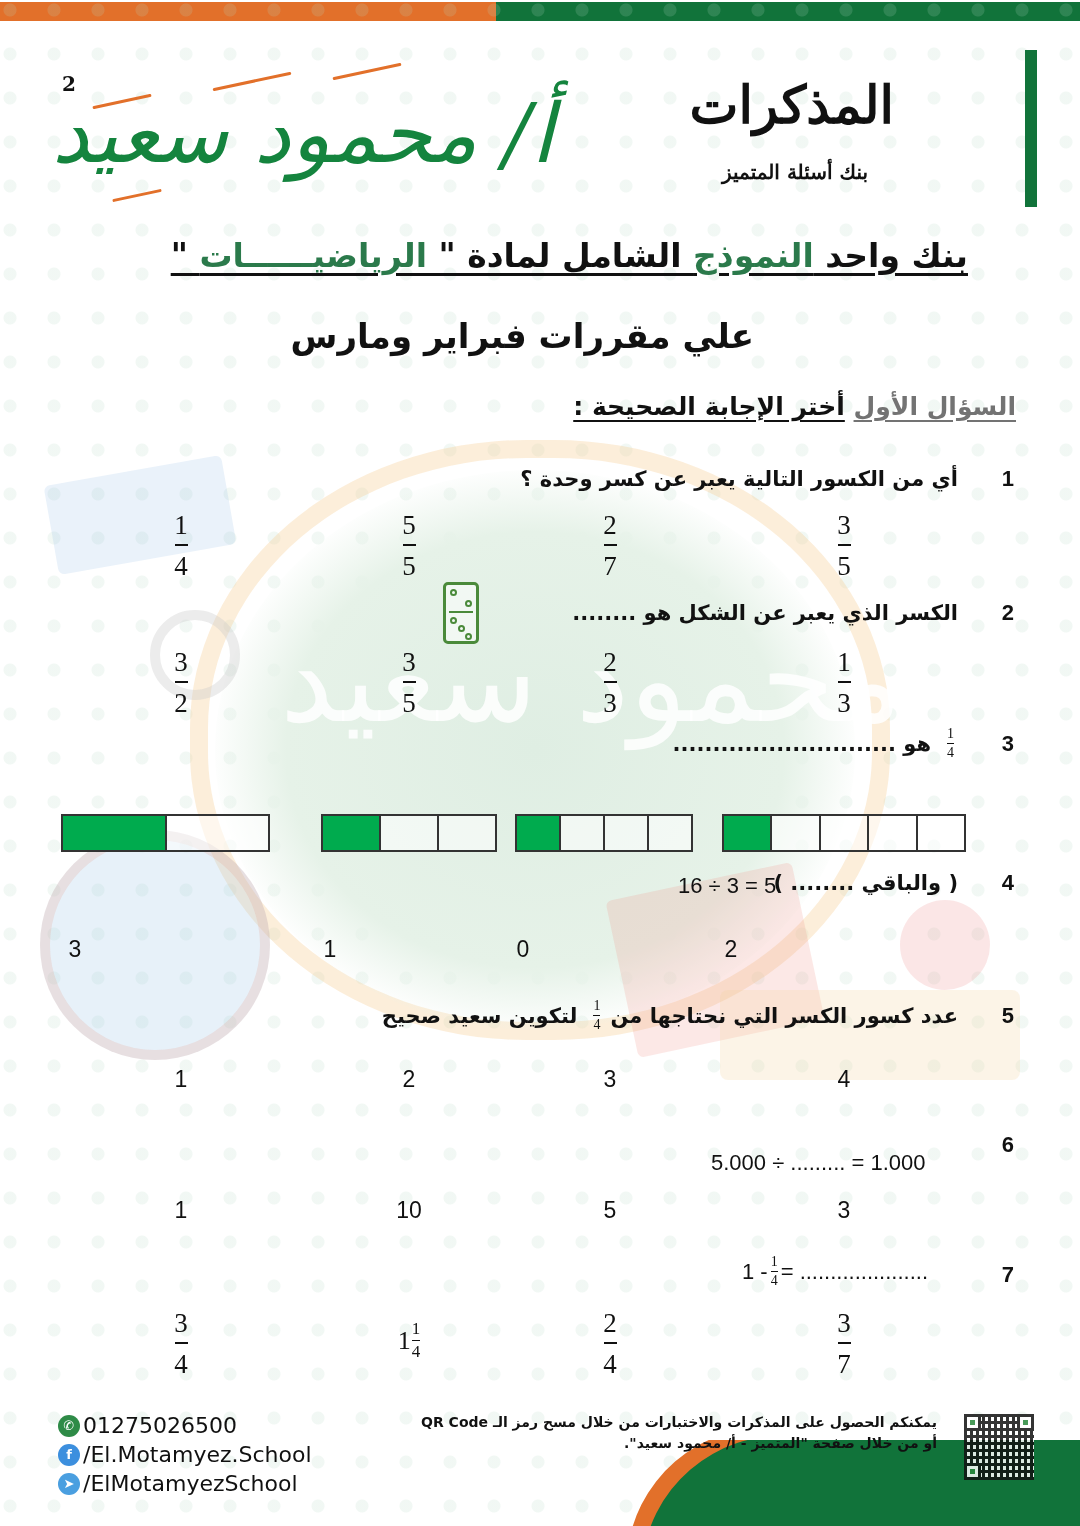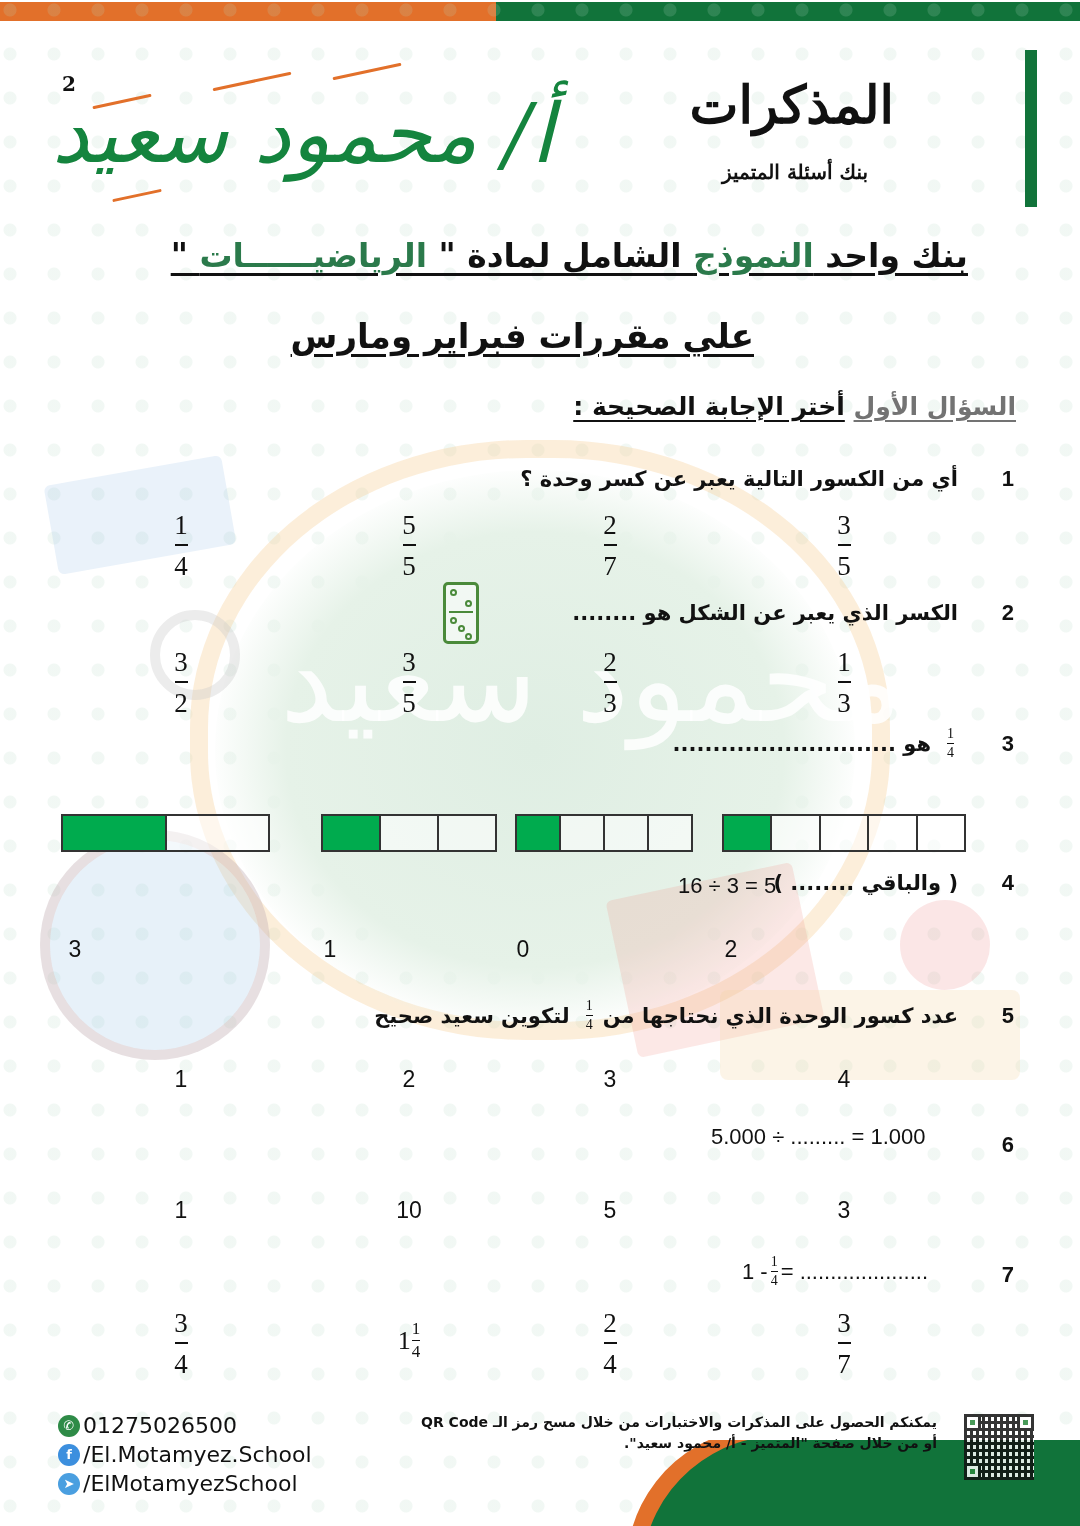--- a/index.html
+++ b/index.html
@@ -33,21 +33,21 @@
     .logo .logo-text { position: absolute; left: 30px; top: 20px; font-family: "DejaVu Serif", serif; font-size: 82px; color: #14843e; direction: rtl; white-space: nowrap; font-style: italic; letter-spacing: 2px; }
     .logo .page-num { position: absolute; left: 40px; top: 6px; font-family: "DejaVu Serif", serif; font-weight: bold; font-size: 20px; color: #111; }
     .logo .deco { position: absolute; height: 3px; background: #e2702a; border-radius: 2px; transform: rotate(-12deg); }
 
     .subject-title { position: absolute; right: 186px; top: 74px; font-family: "DejaVu Serif", serif; font-weight: bold; font-size: 52px; color: #111; direction: rtl; }
     .subject-sub { position: absolute; right: 212px; top: 160px; font-family: "DejaVu Serif", serif; font-weight: bold; font-size: 20px; color: #111; direction: rtl; }
     .side-bar { position: absolute; left: 1025px; top: 50px; width: 12px; height: 157px; background: #11733a; }
 
     .headline { position: absolute; right: 112px; top: 236px; font-family: "DejaVu Sans", sans-serif; font-weight: bold; font-size: 33px; direction: rtl; text-decoration: underline; text-underline-offset: 6px; white-space: nowrap; }
     .headline .g { color: #2b7a4b; }
-    .subheadline { position: absolute; right: 326px; top: 316px; font-weight: bold; font-size: 34px; direction: rtl; text-decoration: underline; text-underline-offset: 6px; white-space: nowrap; }
+    .subheadline { position: absolute; right: 326px; top: 316px; font-weight: bold; font-size: 34px; direction: rtl; text-underline-offset: 6px; white-space: nowrap; }
     .section-title { position: absolute; right: 64px; top: 392px; font-weight: bold; font-size: 25px; direction: rtl; white-space: nowrap; }
     .section-title .g { color: #737373; text-decoration: underline; text-underline-offset: 5px; }
     .section-title .b { text-decoration: underline; text-underline-offset: 5px; }
 
     
     .q { position: absolute; right: 66px; direction: rtl; font-weight: bold; font-size: 21px; white-space: nowrap; display: flex; align-items: center; }
     .q .num { width: 50px; text-align: right; font-size: 22px; }
     .q .num.plain { font-family: "Liberation Sans", sans-serif; }
     .q .text { padding-right: 6px; }
     .mini-frac { display: inline-flex; flex-direction: column; align-items: center; font-family: "Liberation Serif", serif; font-weight: normal; font-size: 14px; line-height: 16px; margin: 0 10px; vertical-align: middle; }
@@ -250,37 +250,37 @@
   <span class="text">( والباقي ........ )</span>
 </div>
 <div class="eq" style="left:678px;top:873px;text-align:center;">16 ÷ 3 = 5</div>
 <div class="opt plain-num" style="left:731px;top:936px;">2</div>
 <div class="opt plain-num" style="left:523px;top:936px;">0</div>
 <div class="opt plain-num" style="left:330px;top:936px;">1</div>
 <div class="opt plain-num" style="left:75px;top:936px;">3</div>
 
 <div class="q" style="top:998px;">
   <span class="num plain">5</span>
-  <span class="text">عدد كسور الوحدة الذي نحتاجها من</span>
+  <span class="text">عدد كسور الكسر التي نحتاجها من</span>
   <span class="mini-frac">
       <span>1</span>
       <span class="bar"></span>
       <span>4</span>
     </span>
   <span class="text">لتكوين  سعيد صحيح</span>
 </div>
 <div class="opt plain-num" style="left:844px;top:1066px;">4</div>
 <div class="opt plain-num" style="left:610px;top:1066px;">3</div>
 <div class="opt plain-num" style="left:409px;top:1066px;">2</div>
 <div class="opt plain-num" style="left:181px;top:1066px;">1</div>
 
 <div class="q" style="top:1132px;">
   <span class="num plain">6</span>
 </div>
-<div class="eq" style="left:711px;top:1124px;">5.000 ÷ ......... = 1.000</div>
+<div class="eq" style="left:711px;top:1150px;">5.000 ÷ ......... = 1.000</div>
 <div class="opt plain-num" style="left:844px;top:1197px;">3</div>
 <div class="opt plain-num" style="left:610px;top:1197px;">5</div>
 <div class="opt plain-num" style="left:409px;top:1197px;">10</div>
 <div class="opt plain-num" style="left:181px;top:1197px;">1</div>
 
 <div class="q" style="top:1262px;">
   <span class="num plain">7</span>
 </div>
 <div class="eq" style="left:742px;top:1254px;display:flex;align-items:center;">
   <span>1 -</span>

